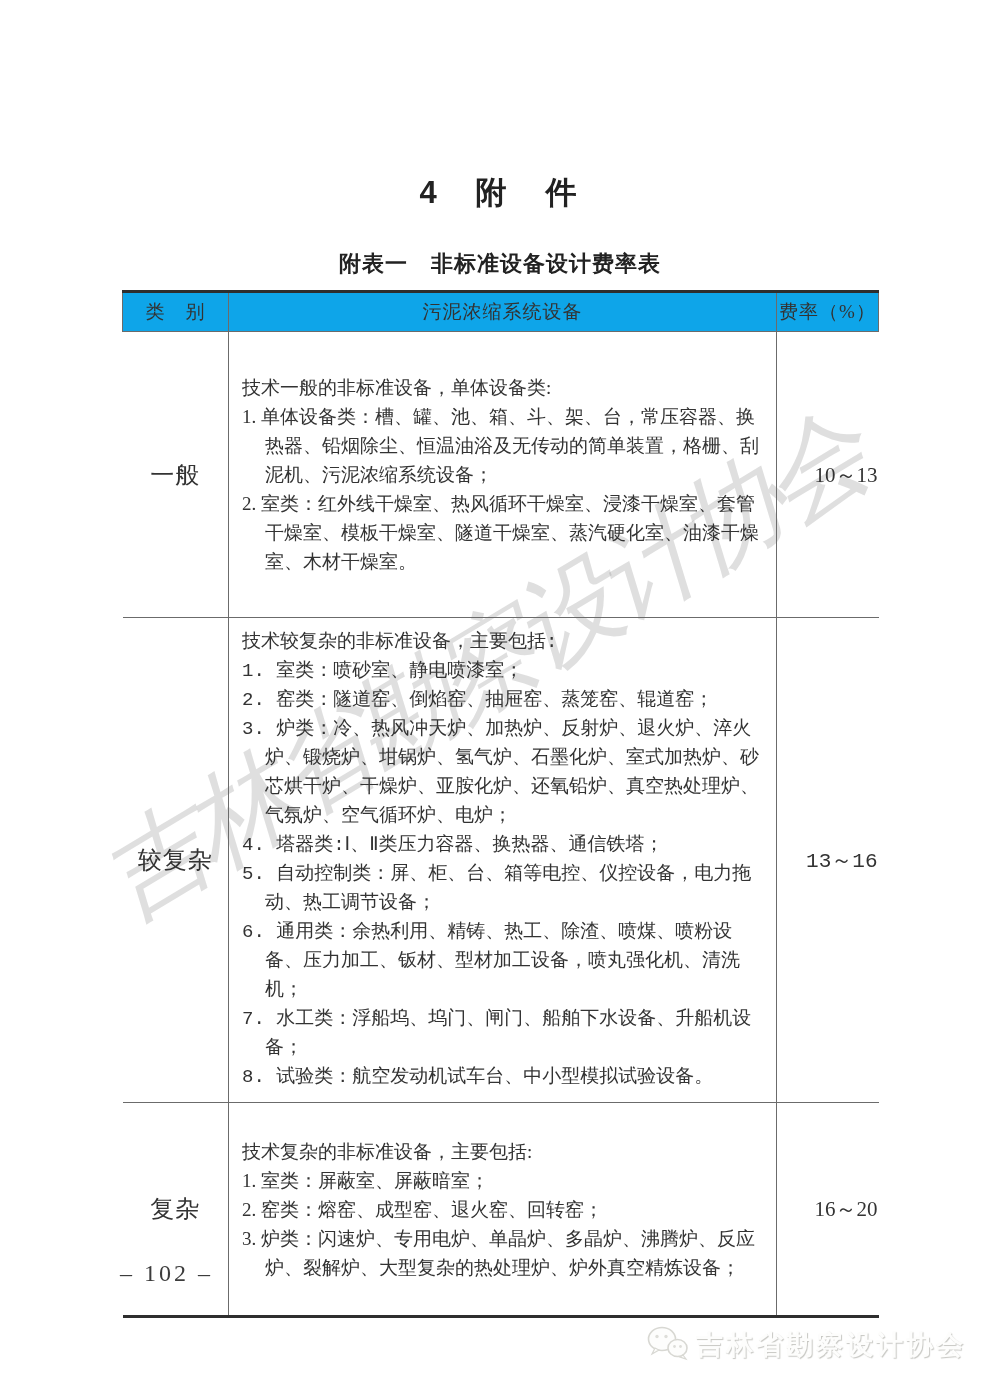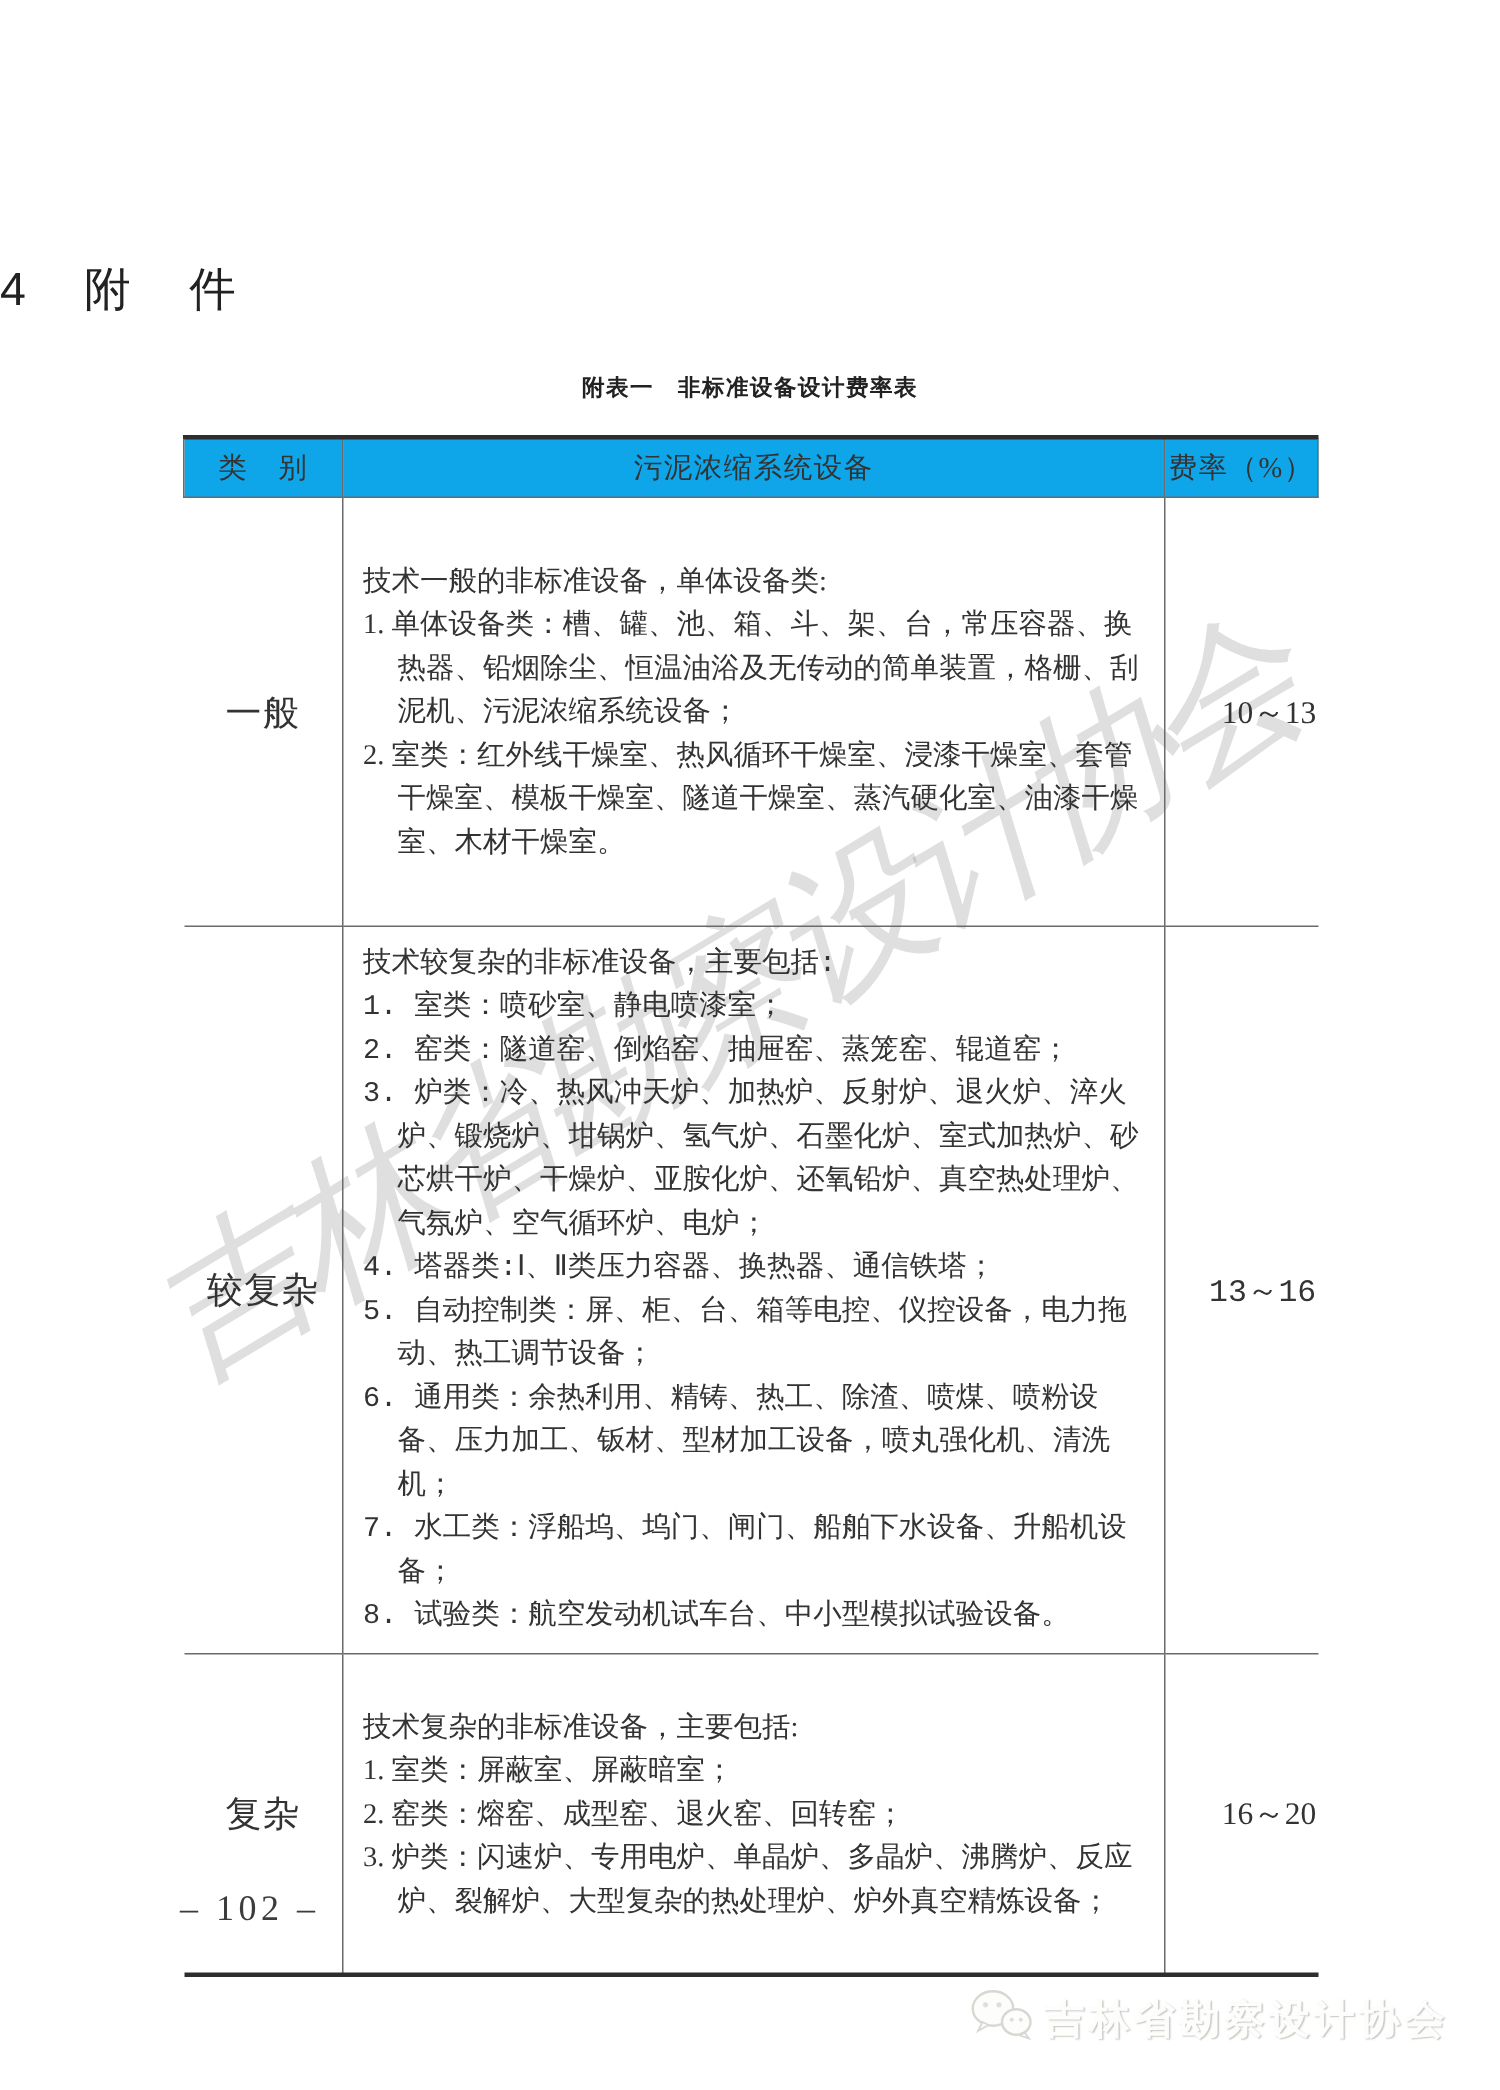--- a/index.html
+++ b/index.html
@@ -24,30 +24,30 @@
     white-space: nowrap;
     color: rgba(148, 148, 148, 0.30);
     font-style: italic;
     z-index: 0;
     pointer-events: none;
     line-height: 1;
   }
 
   .doc-title {
     position: absolute; top: 172px; left: 0;
-    width: 1000px; text-align: left;
+    width: 1000px; text-align: center;
     font-family: "Liberation Sans", "DejaVu Sans", sans-serif;
-    font-weight: normal; font-size: 31px; color: #222;
+    font-weight: bold; font-size: 31px; color: #222;
     margin: 0; letter-spacing: 4px; z-index: 1;
   }
   .table-caption {
     position: absolute; top: 249px; left: 0;
     width: 1000px; text-align: center;
     font-family: "Liberation Sans", "DejaVu Sans", sans-serif;
-    font-weight: bold; font-size: 15px; color: #222;
+    font-weight: bold; font-size: 22px; color: #222;
     margin: 0; letter-spacing: 1px; z-index: 1;
   }
 
   table.fee-table {
     position: absolute; left: 122px; top: 290px;
     width: 756px;
     border-collapse: collapse;
     table-layout: fixed;
     font-size: 19px;
     z-index: 1;

